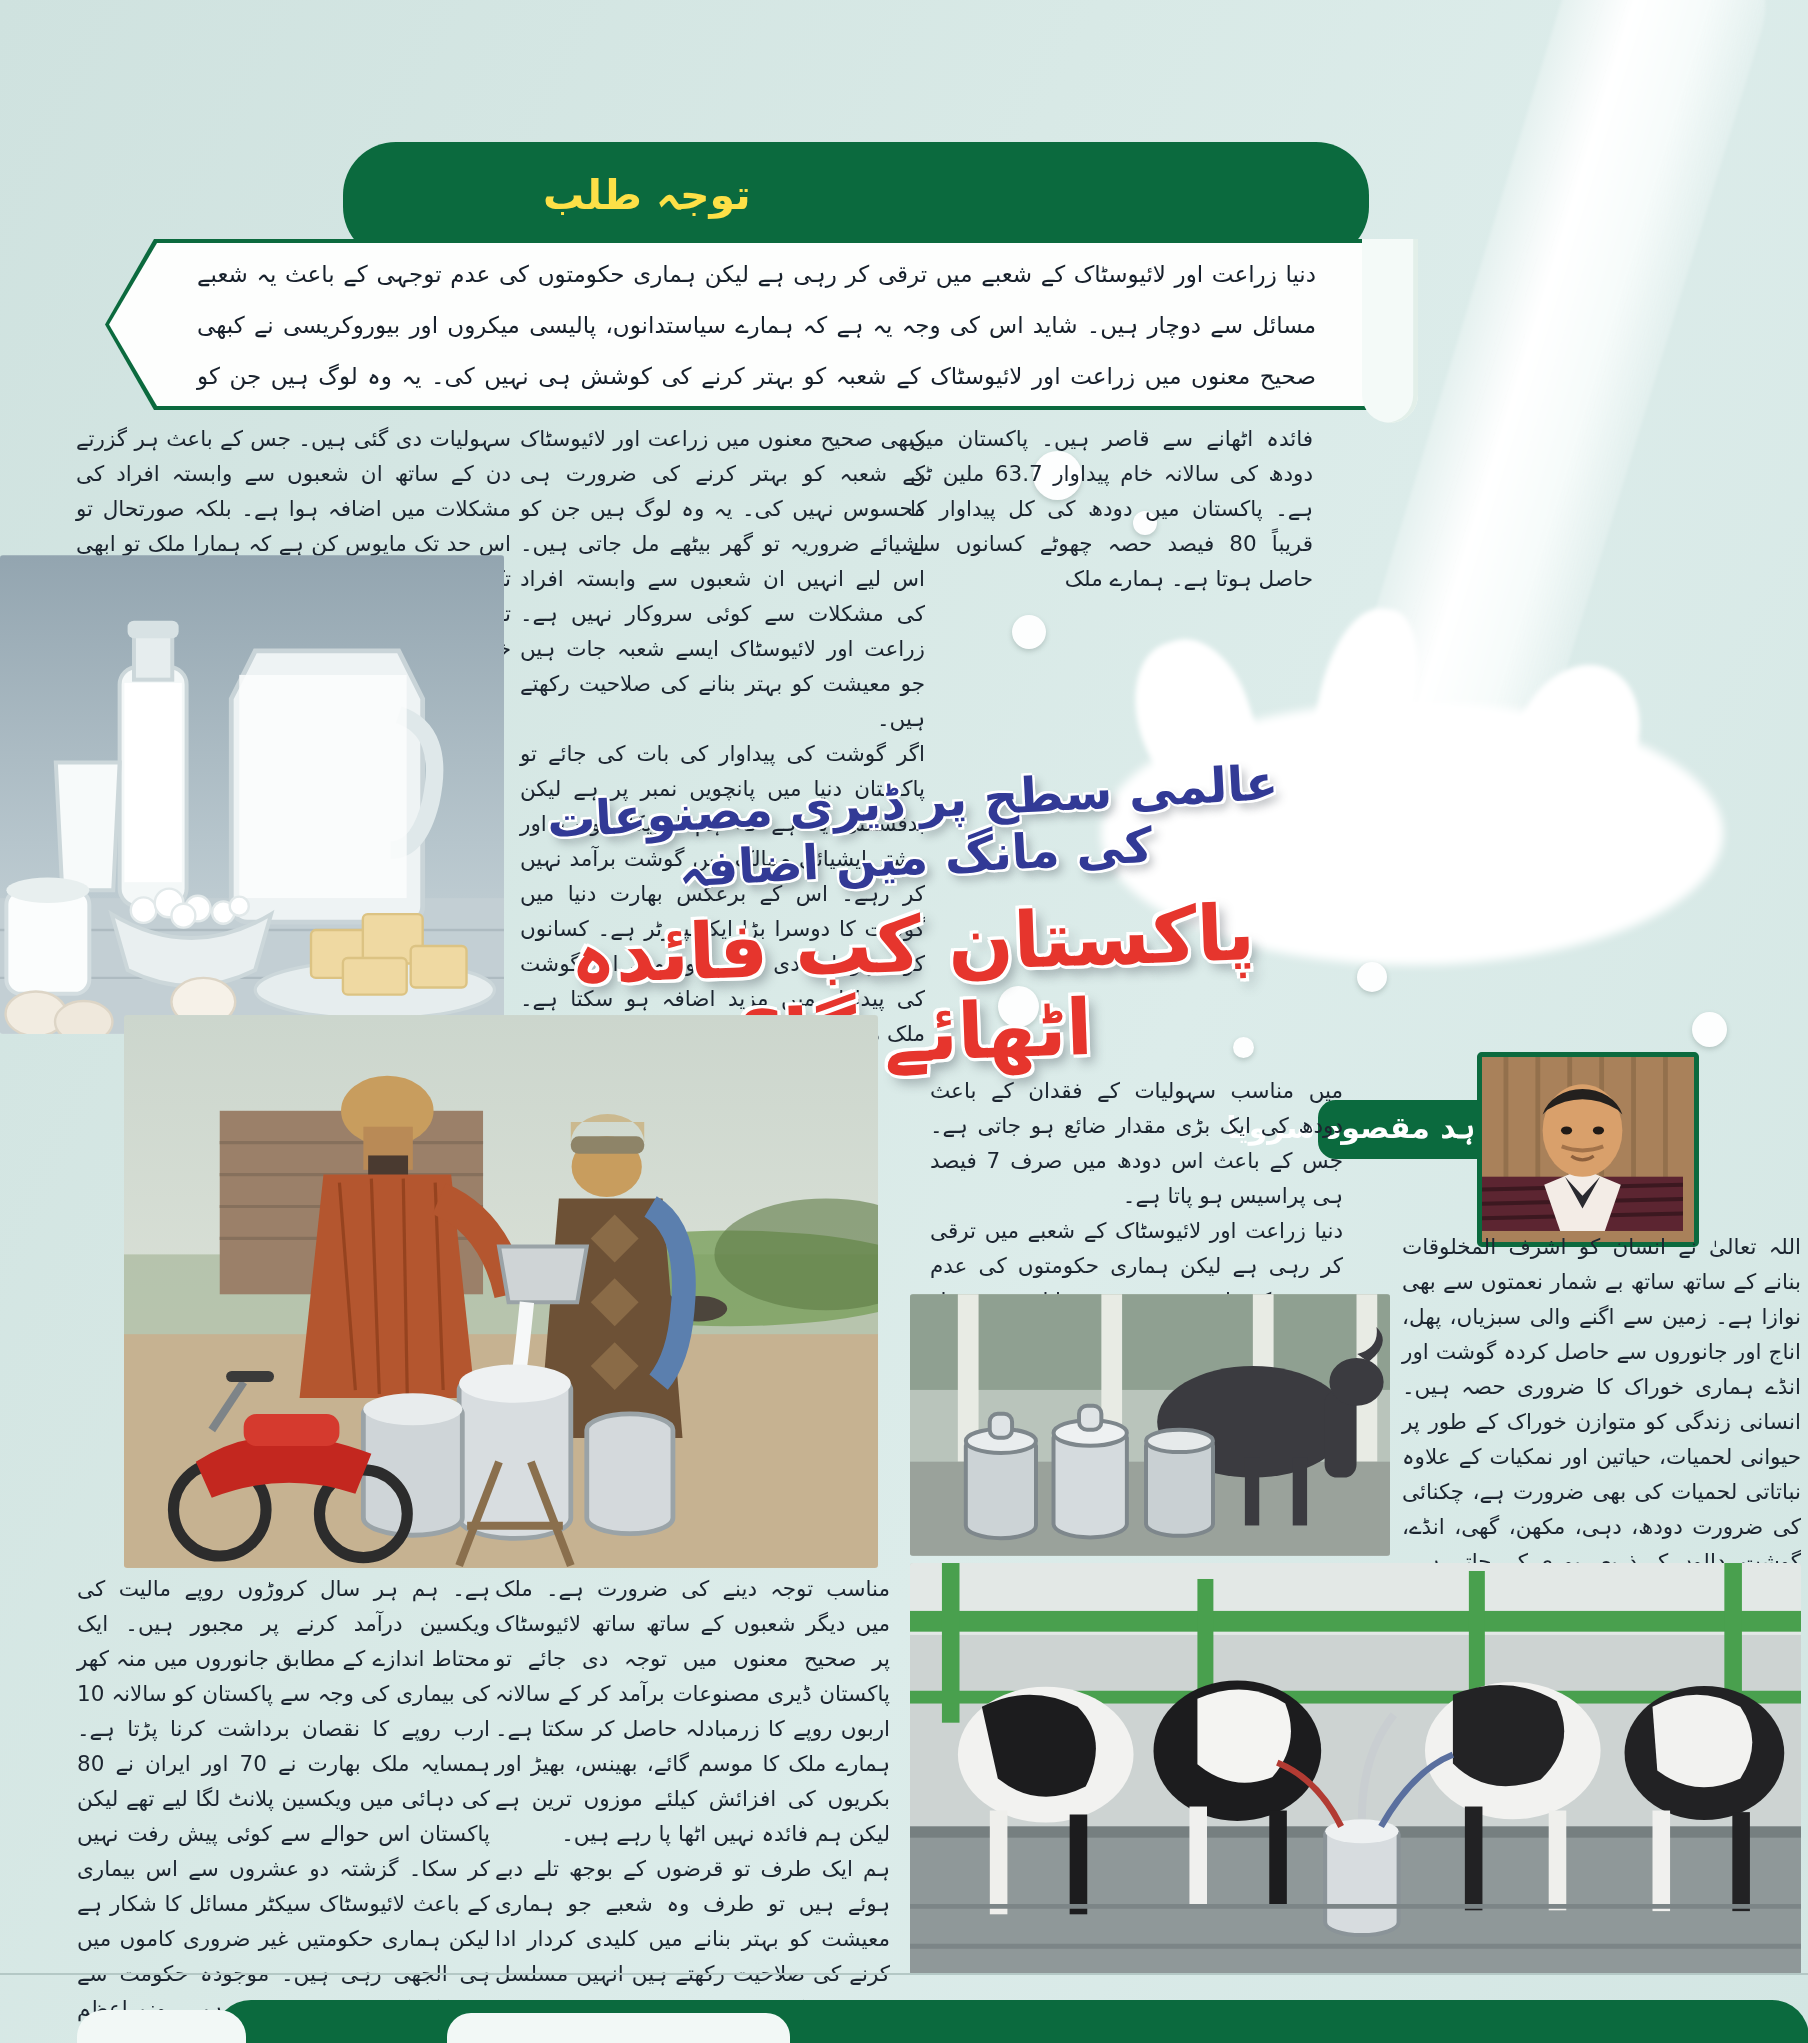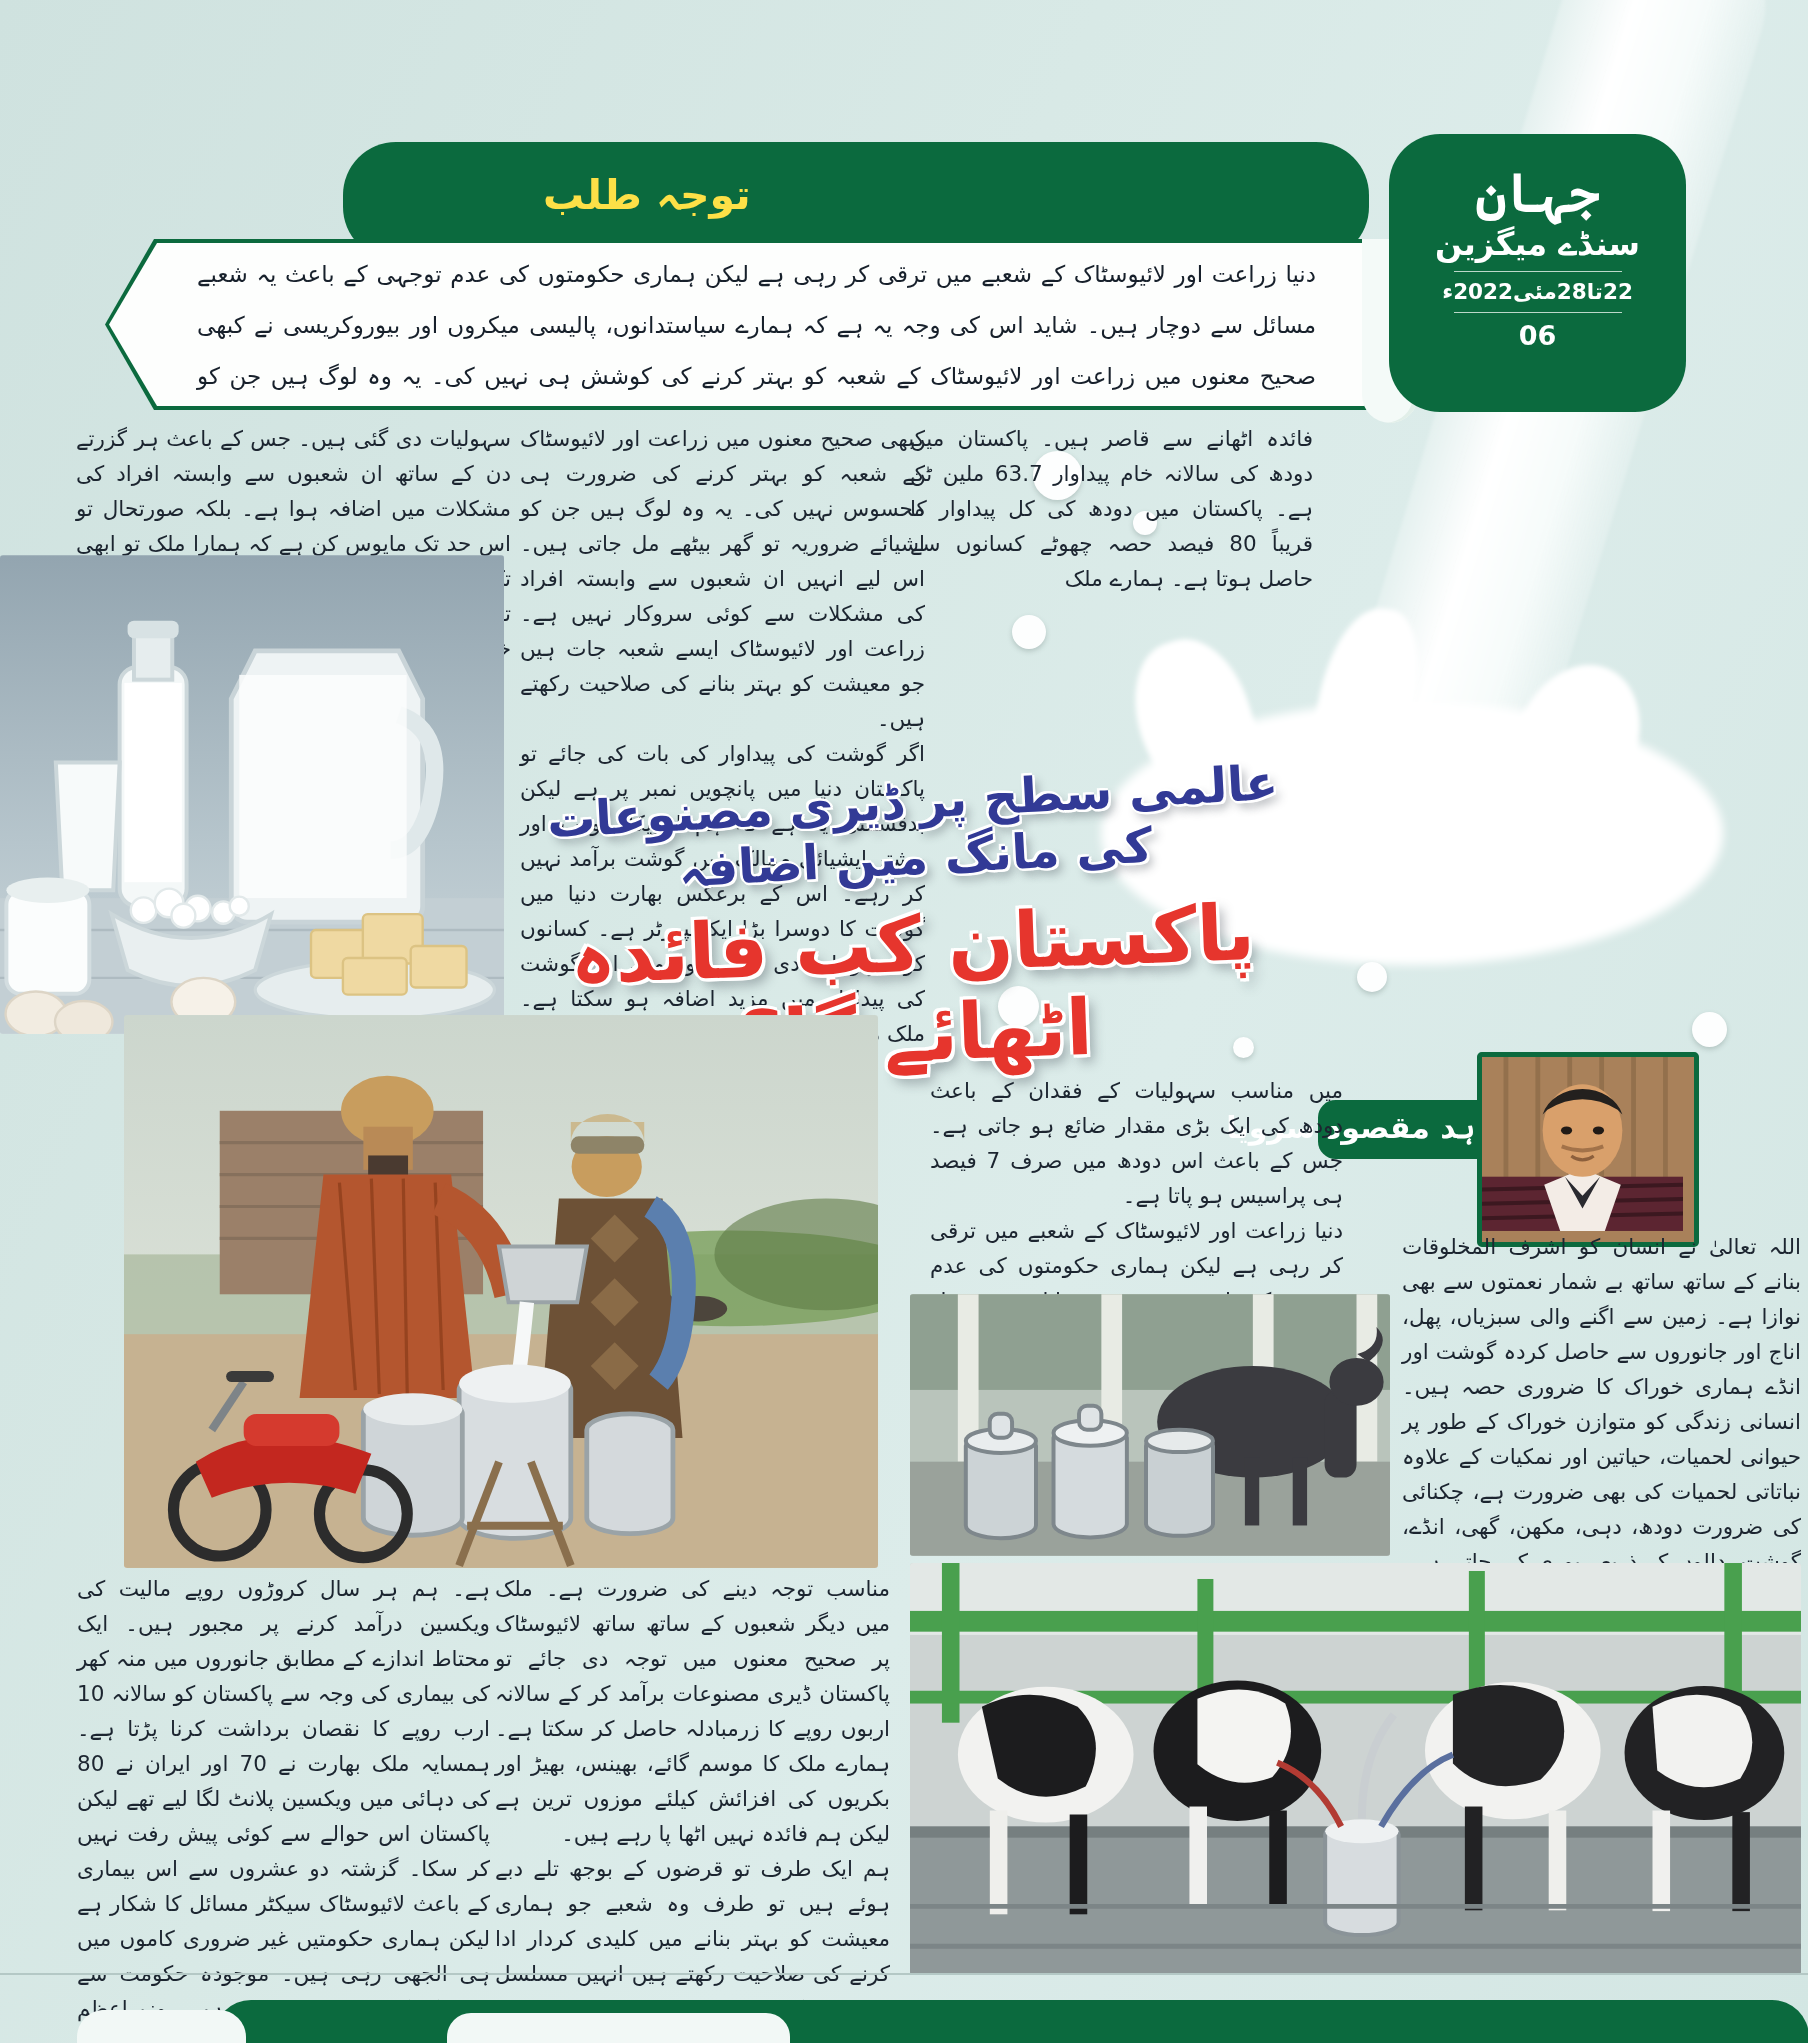--- a/index.html
+++ b/index.html
@@ -82,28 +82,20 @@
   </div>
 
   <div class="intro-outer">
     <div class="intro-inner">
       <div class="intro-text">دنیا زراعت اور لائیوسٹاک کے شعبے میں ترقی کر رہی ہے لیکن ہماری حکومتوں کی عدم توجہی کے باعث یہ شعبے مسائل سے دوچار ہیں۔ شاید اس کی وجہ یہ ہے کہ ہمارے سیاستدانوں، پالیسی میکروں اور بیوروکریسی نے کبھی صحیح معنوں میں زراعت اور لائیوسٹاک کے شعبہ کو بہتر کرنے کی کوشش ہی نہیں کی۔ یہ وہ لوگ ہیں جن کو اشیائے ضروریہ تو گھر بیٹھے مل جاتی ہیں۔ اس لیے انہیں ان شعبوں سے وابستہ افراد کی مشکلات سے کوئی سروکار نہیں ہے۔</div>
     </div>
   </div>
 
   <div class="paper-curl"></div>
 
-  <div class="badge">
-    <div class="badge-line1">جہان</div>
-    <div class="badge-line2">سنڈے میگزین</div>
-    <div class="badge-rule"></div>
-    <div class="badge-dates">22تا28مئی2022ء</div>
-    <div class="badge-rule"></div>
-    <div class="badge-page">06</div>
-  </div>
 
   <div class="urdu-col" style="left:76px;top:421px;width:435px;">سہولیات دی گئی ہیں۔ جس کے باعث ہر گزرتے دن کے ساتھ ان شعبوں سے وابستہ افراد کی مشکلات میں اضافہ ہوا ہے۔ بلکہ صورتحال تو اس حد تک مایوس کن ہے کہ ہمارا ملک تو ابھی تک جانوروں میں منہ کھر کی بیماری کی روک تھام کیلئے مقامی سطح پر ویکسین بنانے میں خود کفیل نہیں ہو سکا</div>
   <div class="urdu-col" style="left:520px;top:421px;width:405px;">کبھی صحیح معنوں میں زراعت اور لائیوسٹاک کے شعبہ کو بہتر کرنے کی ضرورت ہی محسوس نہیں کی۔ یہ وہ لوگ ہیں جن کو اشیائے ضروریہ تو گھر بیٹھے مل جاتی ہیں۔ اس لیے انہیں ان شعبوں سے وابستہ افراد کی مشکلات سے کوئی سروکار نہیں ہے۔ زراعت اور لائیوسٹاک ایسے شعبہ جات ہیں جو معیشت کو بہتر بنانے کی صلاحیت رکھتے ہیں۔
 اگر گوشت کی پیداوار کی بات کی جائے تو پاکستان دنیا میں پانچویں نمبر پر ہے لیکن بدقسمتی یہ ہے کہ ہم امریکا، یورپ اور بیشتر ایشیائی ممالک میں گوشت برآمد نہیں کر رہے۔ اس کے برعکس بھارت دنیا میں گوشت کا دوسرا بڑا ایکسپورٹر ہے۔ کسانوں کو سہولیات دی جائیں تو دودھ اور گوشت کی پیداوار میں مزید اضافہ ہو سکتا ہے۔ ملک میں ڈیری کی صنعت کے فروغ پر</div>
   <div class="urdu-col" style="left:910px;top:421px;width:403px;">فائدہ اٹھانے سے قاصر ہیں۔ پاکستان میں دودھ کی سالانہ خام پیداوار 63.7 ملین ٹن ہے۔ پاکستان میں دودھ کی کل پیداوار کا قریباً 80 فیصد حصہ چھوٹے کسانوں سے حاصل ہوتا ہے۔ ہمارے ملک</div>
 
   <div class="photo" style="left:0;top:555px;width:504px;height:479px;">
     <svg width="504" height="479" viewBox="0 0 632 600">
       <defs>
         <linearGradient id="bgph" x1="0" y1="0" x2="0" y2="1">

